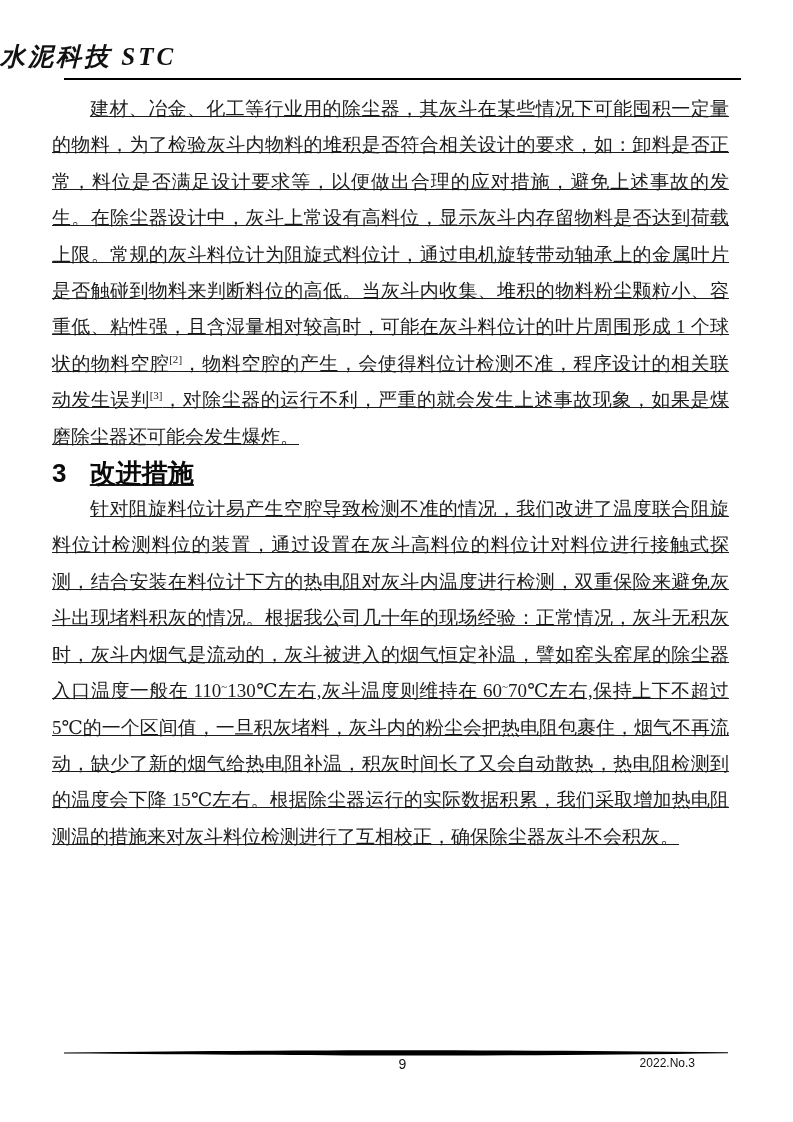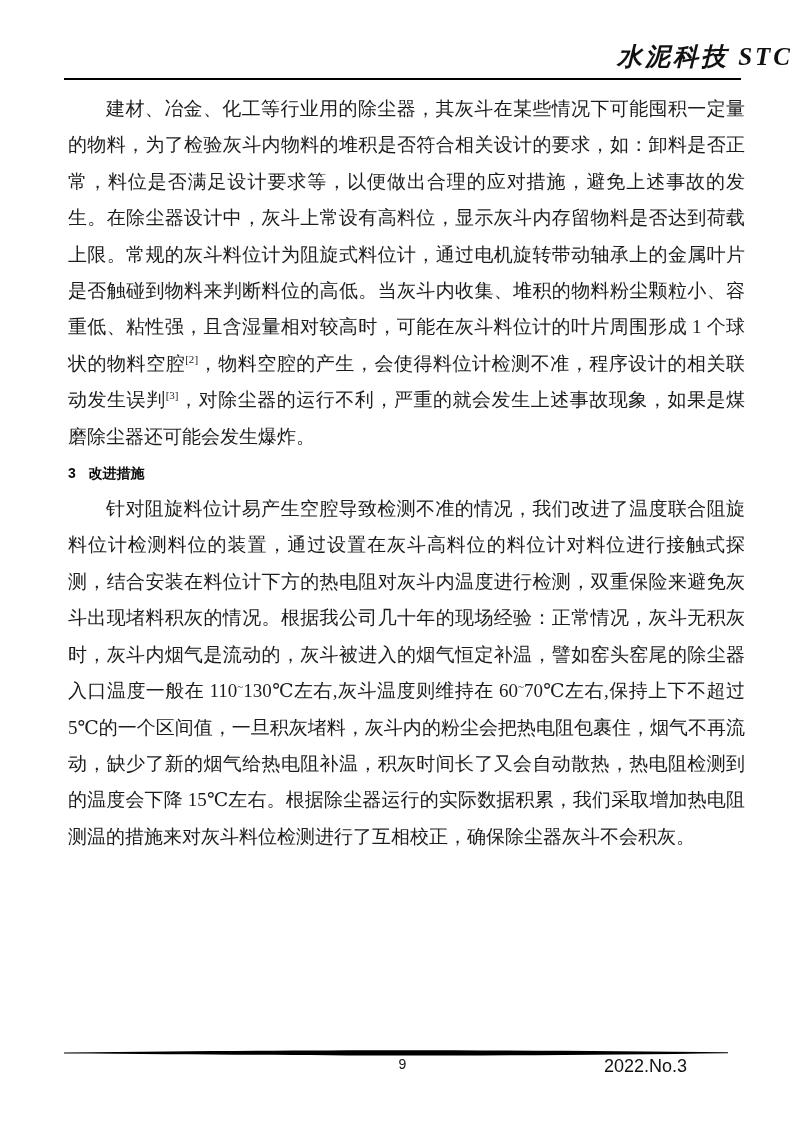--- a/index.html
+++ b/index.html
@@ -15,62 +15,63 @@
     color: #1c1c1c;
     font-family: "Liberation Serif", "DejaVu Serif", serif;
     overflow: hidden;
   }
   
   .journal-title {
     position: absolute;
     top: 40px;
     left: 0;
     right: 0;
-    text-align: right;
+    text-align: left;
     font-size: 25px;
     font-weight: bold;
     font-style: italic;
     letter-spacing: 3px;
     color: #111;
   }
   .header-rule {
     position: absolute;
     top: 78px;
     left: 64px;
     width: 677px;
     height: 2px;
     background: #000;
   }
   
   .content {
     position: absolute;
     top: 91px;
-    left: 68px;
+    left: 52px;
     width: 677px;
     font-size: 19px;
     line-height: 36.4px;
     text-align: justify;
     text-justify: inter-ideograph;
     color: #1c1c1c;
+    text-decoration: underline;
   }
   .content p {
     margin: 0;
     text-indent: 2em;
   }
   .content sup {
     font-size: 0.58em;
     line-height: 0;
     vertical-align: super;
   }
   .section-heading {
     margin: 0;
     line-height: 36px;
     font-family: "Liberation Sans", "DejaVu Sans", sans-serif;
     font-weight: bold;
-    font-size: 14px;
+    font-size: 26px;
     color: #0a0a0a;
     text-indent: 0;
   }
   .section-heading .sec-num {
     display: inline-block;
     margin-right: 0.9em;
   }
   
   .footer-rule {
     position: absolute;
@@ -85,23 +86,23 @@
     left: 64px;
     width: 677px;
     text-align: center;
     font-family: "Liberation Sans", "DejaVu Sans", sans-serif;
     font-size: 14px;
     color: #111;
   }
   .footer-issue {
     position: absolute;
     top: 1056px;
-    right: 106px;
+    right: 98px;
     font-family: "Liberation Sans", "DejaVu Sans", sans-serif;
-    font-size: 18px;
+    font-size: 12px;
     color: #111;
   }
 </style>
 </head>
 <body>
 
 <div class="page">
 
   <div class="journal-title">水泥科技 STC</div>
   <div class="header-rule"></div>

